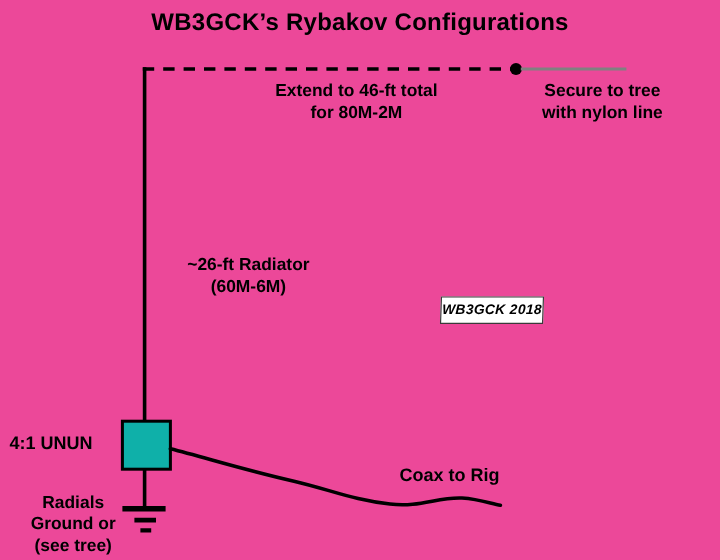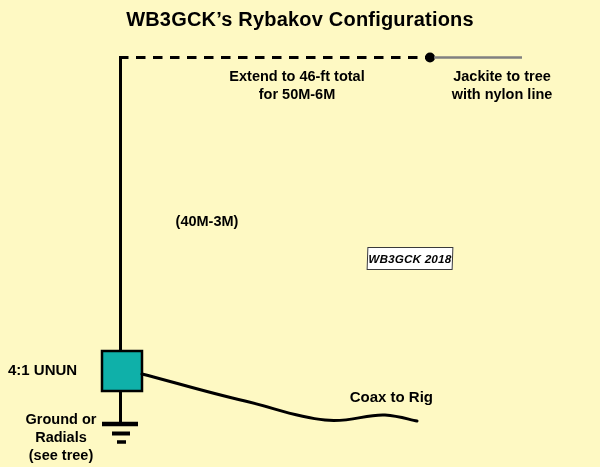--- a/index.html
+++ b/index.html
@@ -1,31 +1,31 @@
 <!DOCTYPE html>
 <html><head>
 <meta charset="utf-8">
 <style>
   html,body{margin:0;padding:0;background:#fff;}
   .canvas{
-    position:relative;width:600px;height:467px;background:#fef9c3;
+    position:relative;width:600px;height:467px;background:#ec4899;
     font-family:"Liberation Sans",sans-serif;color:#000;overflow:hidden;
   }
   .art{position:absolute;left:0;top:0;}
   .lbl{position:absolute;font-weight:bold;color:#000;}
   .title{
     left:0;top:8px;width:600px;text-align:center;
     font-size:20px;letter-spacing:0.2px;
   }
   .extend{left:197px;top:67px;width:200px;text-align:center;font-size:14.5px;line-height:18px;}
   .secure{left:427px;top:67px;width:150px;text-align:center;font-size:14.5px;line-height:18px;}
   .radiator{left:117px;top:212px;width:180px;text-align:center;font-size:14.5px;line-height:18px;}
   .ununlbl{left:8px;top:361px;width:86px;font-size:15px;line-height:18px;}
   .ground{left:11px;top:410px;width:100px;text-align:center;font-size:14.5px;line-height:18px;}
-  .coaxlbl{left:333px;top:388px;width:100px;text-align:right;font-size:15px;}
+  .coaxlbl{left:333px;top:388px;width:100px;text-align:left;font-size:15px;}
   .credit{
     position:absolute;left:367px;top:247px;width:86px;height:23px;
     border:1.5px solid #3a3a3a;background:#fff;box-sizing:border-box;
     display:flex;align-items:center;justify-content:center;
     font-size:11.5px;font-style:italic;font-weight:600;letter-spacing:0.3px;
     transform:skewX(-2deg);
   }
   .sp{
     text-decoration-line:underline;
     text-decoration-style:wavy;
@@ -59,39 +59,40 @@
       <line x1="117" y1="442" x2="126" y2="442" stroke="#000" stroke-width="3.5"></line>
     </g>
 
     <path d="M142,374 C170,381 205,392 245,401 C275,408 295,417 325,420 C350,423 365,414 385,415 C400,416 410,420 417,421" fill="none" stroke="#000" stroke-width="3" stroke-linecap="round"></path>
   </svg>
 
   <div class="lbl title">WB3GCK’s Rybakov Configurations</div>
 
   <div class="lbl extend">
     <div>Extend to 46-ft total</div>
-    <div>for 50M-6M</div>
+    <div>for 80M-2M</div>
   </div>
 
   <div class="lbl secure">
-    <div>Jackite to tree</div>
+    <div>Secure to tree</div>
     <div>with nylon line</div>
   </div>
 
   <div class="lbl radiator">
-    <div>(40M-3M)</div>
+    <div>~26-ft Radiator</div>
+    <div>(60M-6M)</div>
   </div>
 
   <div class="credit">
     <span>WB3GCK 2018</span>
   </div>
 
   <div class="lbl ununlbl">4:1 UNUN</div>
 
   <div class="lbl ground">
+    <div>Radials</div>
     <div>Ground or</div>
-    <div>Radials</div>
     <div>(see tree)</div>
   </div>
 
   <div class="lbl coaxlbl">Coax to Rig</div>
 
 </div>
 
 </body></html>

